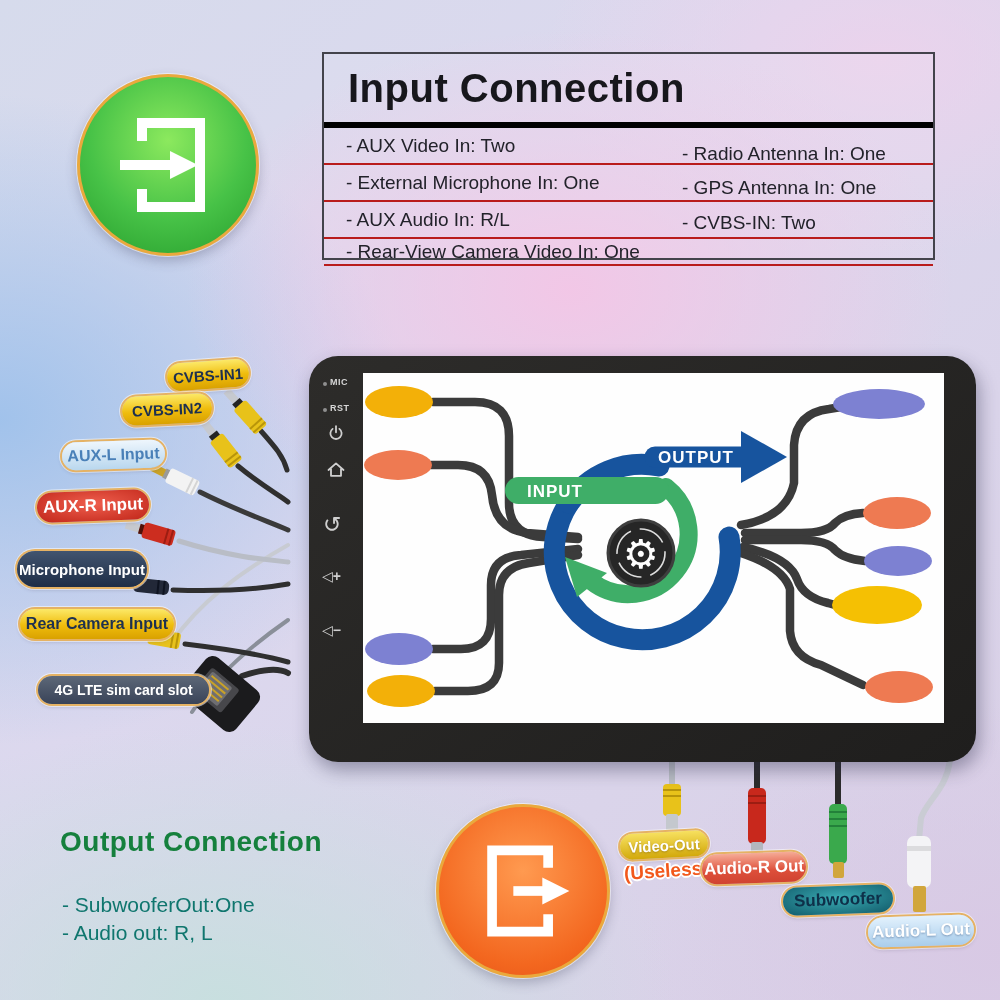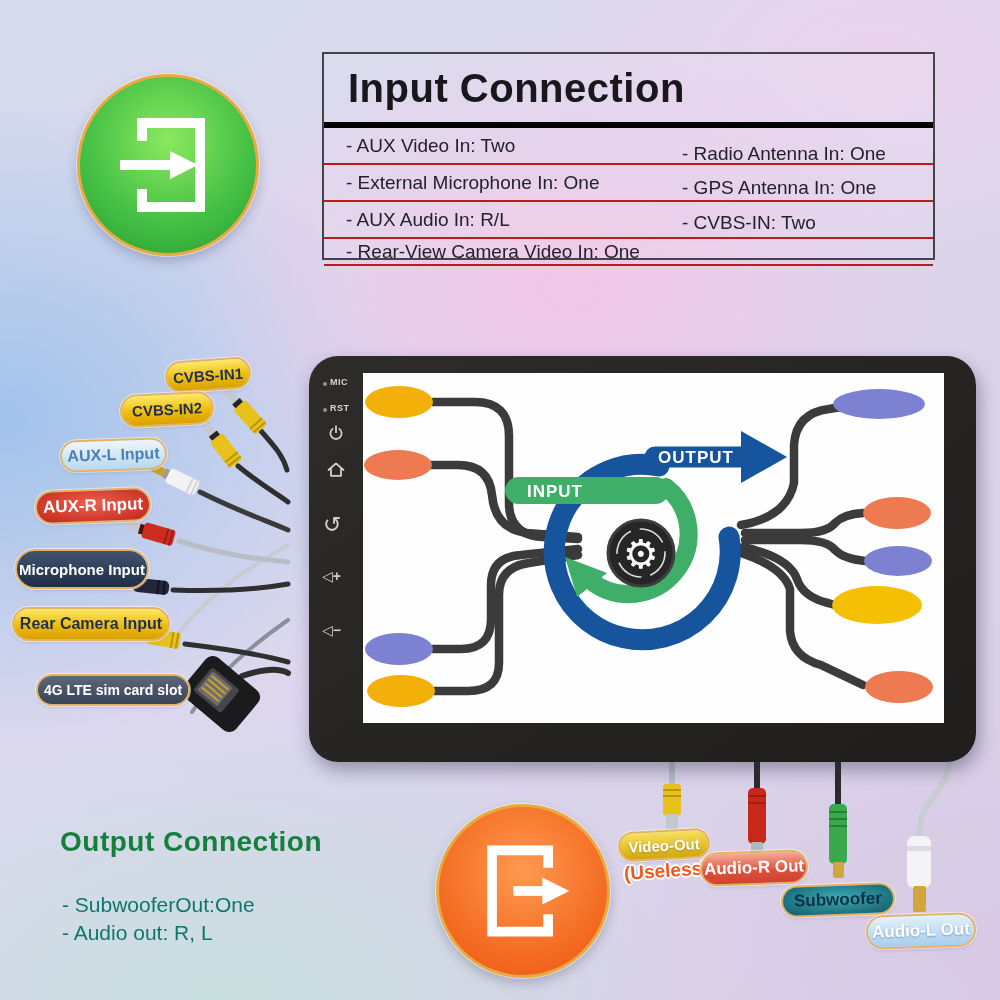--- a/index.html
+++ b/index.html
@@ -262,22 +262,22 @@
         </g>
     </svg>
   </div>
 </div>
 
 <div class="abs pill pill-yellow" style="left:167px;top:361px;width:82px;height:28px;font-size:15px;transform:rotate(-4deg);">CVBS-IN1</div>
 <div class="abs pill pill-yellow" style="left:122px;top:395px;width:90px;height:29px;font-size:15px;transform:rotate(-3deg);">CVBS-IN2</div>
 <div class="abs pill pill-bluelight" style="left:62px;top:441px;width:103px;height:28px;font-size:16px;transform:rotate(-2deg);">AUX-L Input</div>
 <div class="abs pill pill-red" style="left:37px;top:491px;width:112px;height:30px;font-size:17px;transform:rotate(-2deg);">AUX-R Input</div>
 <div class="abs pill pill-navy" style="left:17px;top:551px;width:130px;height:36px;font-size:15px;">Microphone Input</div>
-<div class="abs pill pill-yellow" style="left:14px;top:609px;width:154px;height:30px;font-size:16px;">Rear Camera Input</div>
-<div class="abs pill pill-slate" style="left:38px;top:676px;width:150px;height:28px;font-size:14px;">4G LTE sim card slot</div>
+<div class="abs pill pill-yellow" style="left:20px;top:609px;width:154px;height:30px;font-size:16px;">Rear Camera Input</div>
+<div class="abs pill pill-slate" style="left:38px;top:676px;width:171px;height:28px;font-size:14px;">4G LTE sim card slot</div>
 
 <div class="abs pill pill-video" style="left:620px;top:832px;width:88px;height:26px;font-size:15px;transform:rotate(-3deg);">Video-Out</div>
 <div class="abs useless" style="left:624px;top:860px;font-size:19px;transform:rotate(-4deg);">(Useless)</div>
 <div class="abs pill pill-audior" style="left:702px;top:853px;width:104px;height:30px;font-size:17px;transform:rotate(-2deg);">Audio-R Out</div>
 <div class="abs pill pill-teal" style="left:783px;top:886px;width:110px;height:28px;font-size:17px;transform:rotate(-2deg);">Subwoofer</div>
 <div class="abs pill pill-audiol" style="left:868px;top:916px;width:106px;height:30px;font-size:17px;transform:rotate(-2deg);">Audio-L Out</div>
 
 <div class="abs out-title">Output Connection</div>
 <div class="abs out-item" style="top:893px;">- SubwooferOut:One</div>
 <div class="abs out-item" style="top:921px;">- Audio out: R, L</div>

